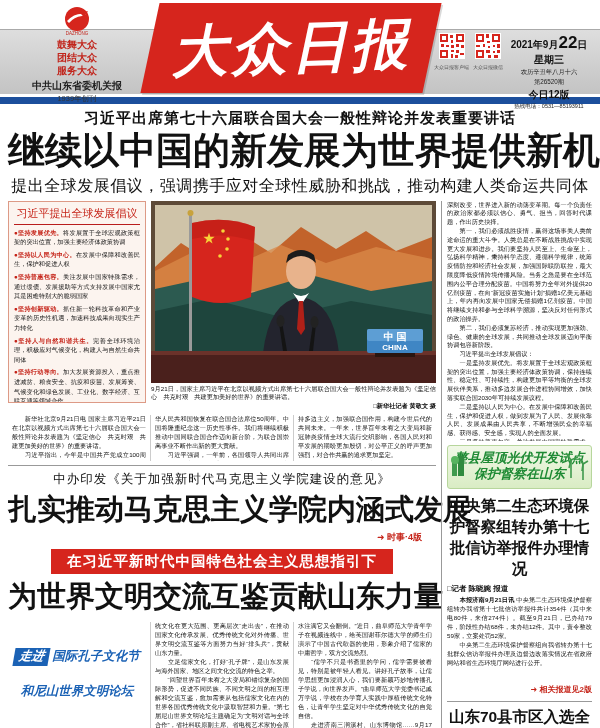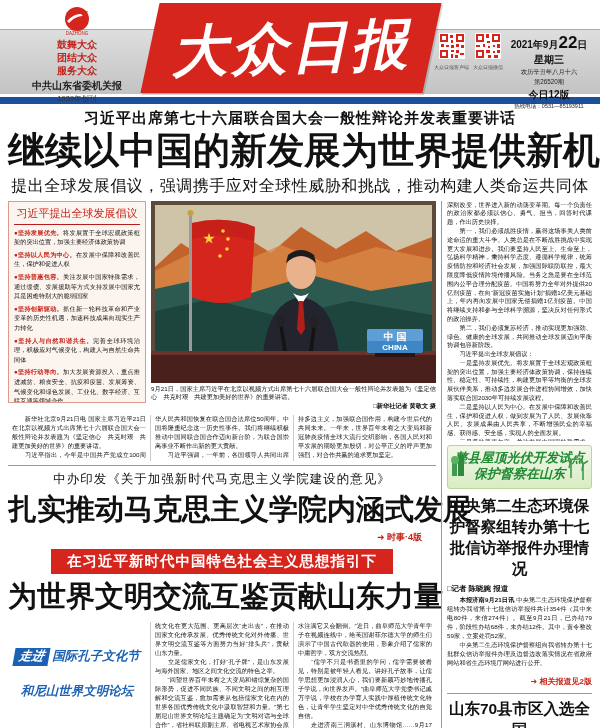--- a/index.html
+++ b/index.html
@@ -87,21 +87,21 @@
   .green-banner { position:relative; margin-top:4px; border:1px solid #b7d69c; border-radius:3px;
     background:linear-gradient(#f1f8e7,#d9ecc4); text-align:center; padding:4px 0 5px;
     color:#1e8a34; font-weight:900; font-style:italic; font-size:13px; line-height:1.3;
     overflow:hidden; }
   .green-banner .deco { position:absolute; top:2px; }
   .eco-headline { font-size:15.5px; font-weight:900; text-align:center; line-height:1.35;
     margin-top:7px; }
   .byline { font-size:7.5px; font-weight:bold; margin-top:4px; }
   .small-body { font-size:6.2px; line-height:1.45; text-align:justify; white-space:pre-line; margin-top:2px; }
   .eco-body { max-height:72px; overflow:hidden; }
-  .more-tag { text-align:right; color:#c52318; font-size:8px; font-weight:bold; margin-top:8px; }
+  .more-tag { text-align:right; color:#c52318; font-size:8px; font-weight:bold; margin-top:16px; }
   .rule { border-top:1px solid #999; margin:6px 0 5px; }
   .solar-headline { font-size:15.5px; font-weight:900; text-align:center; line-height:1.35;
     white-space:pre-line; }
   .arrow { color:#c52318; }
 </style>
 </head>
 <body>
 
 <div class="page">
 

